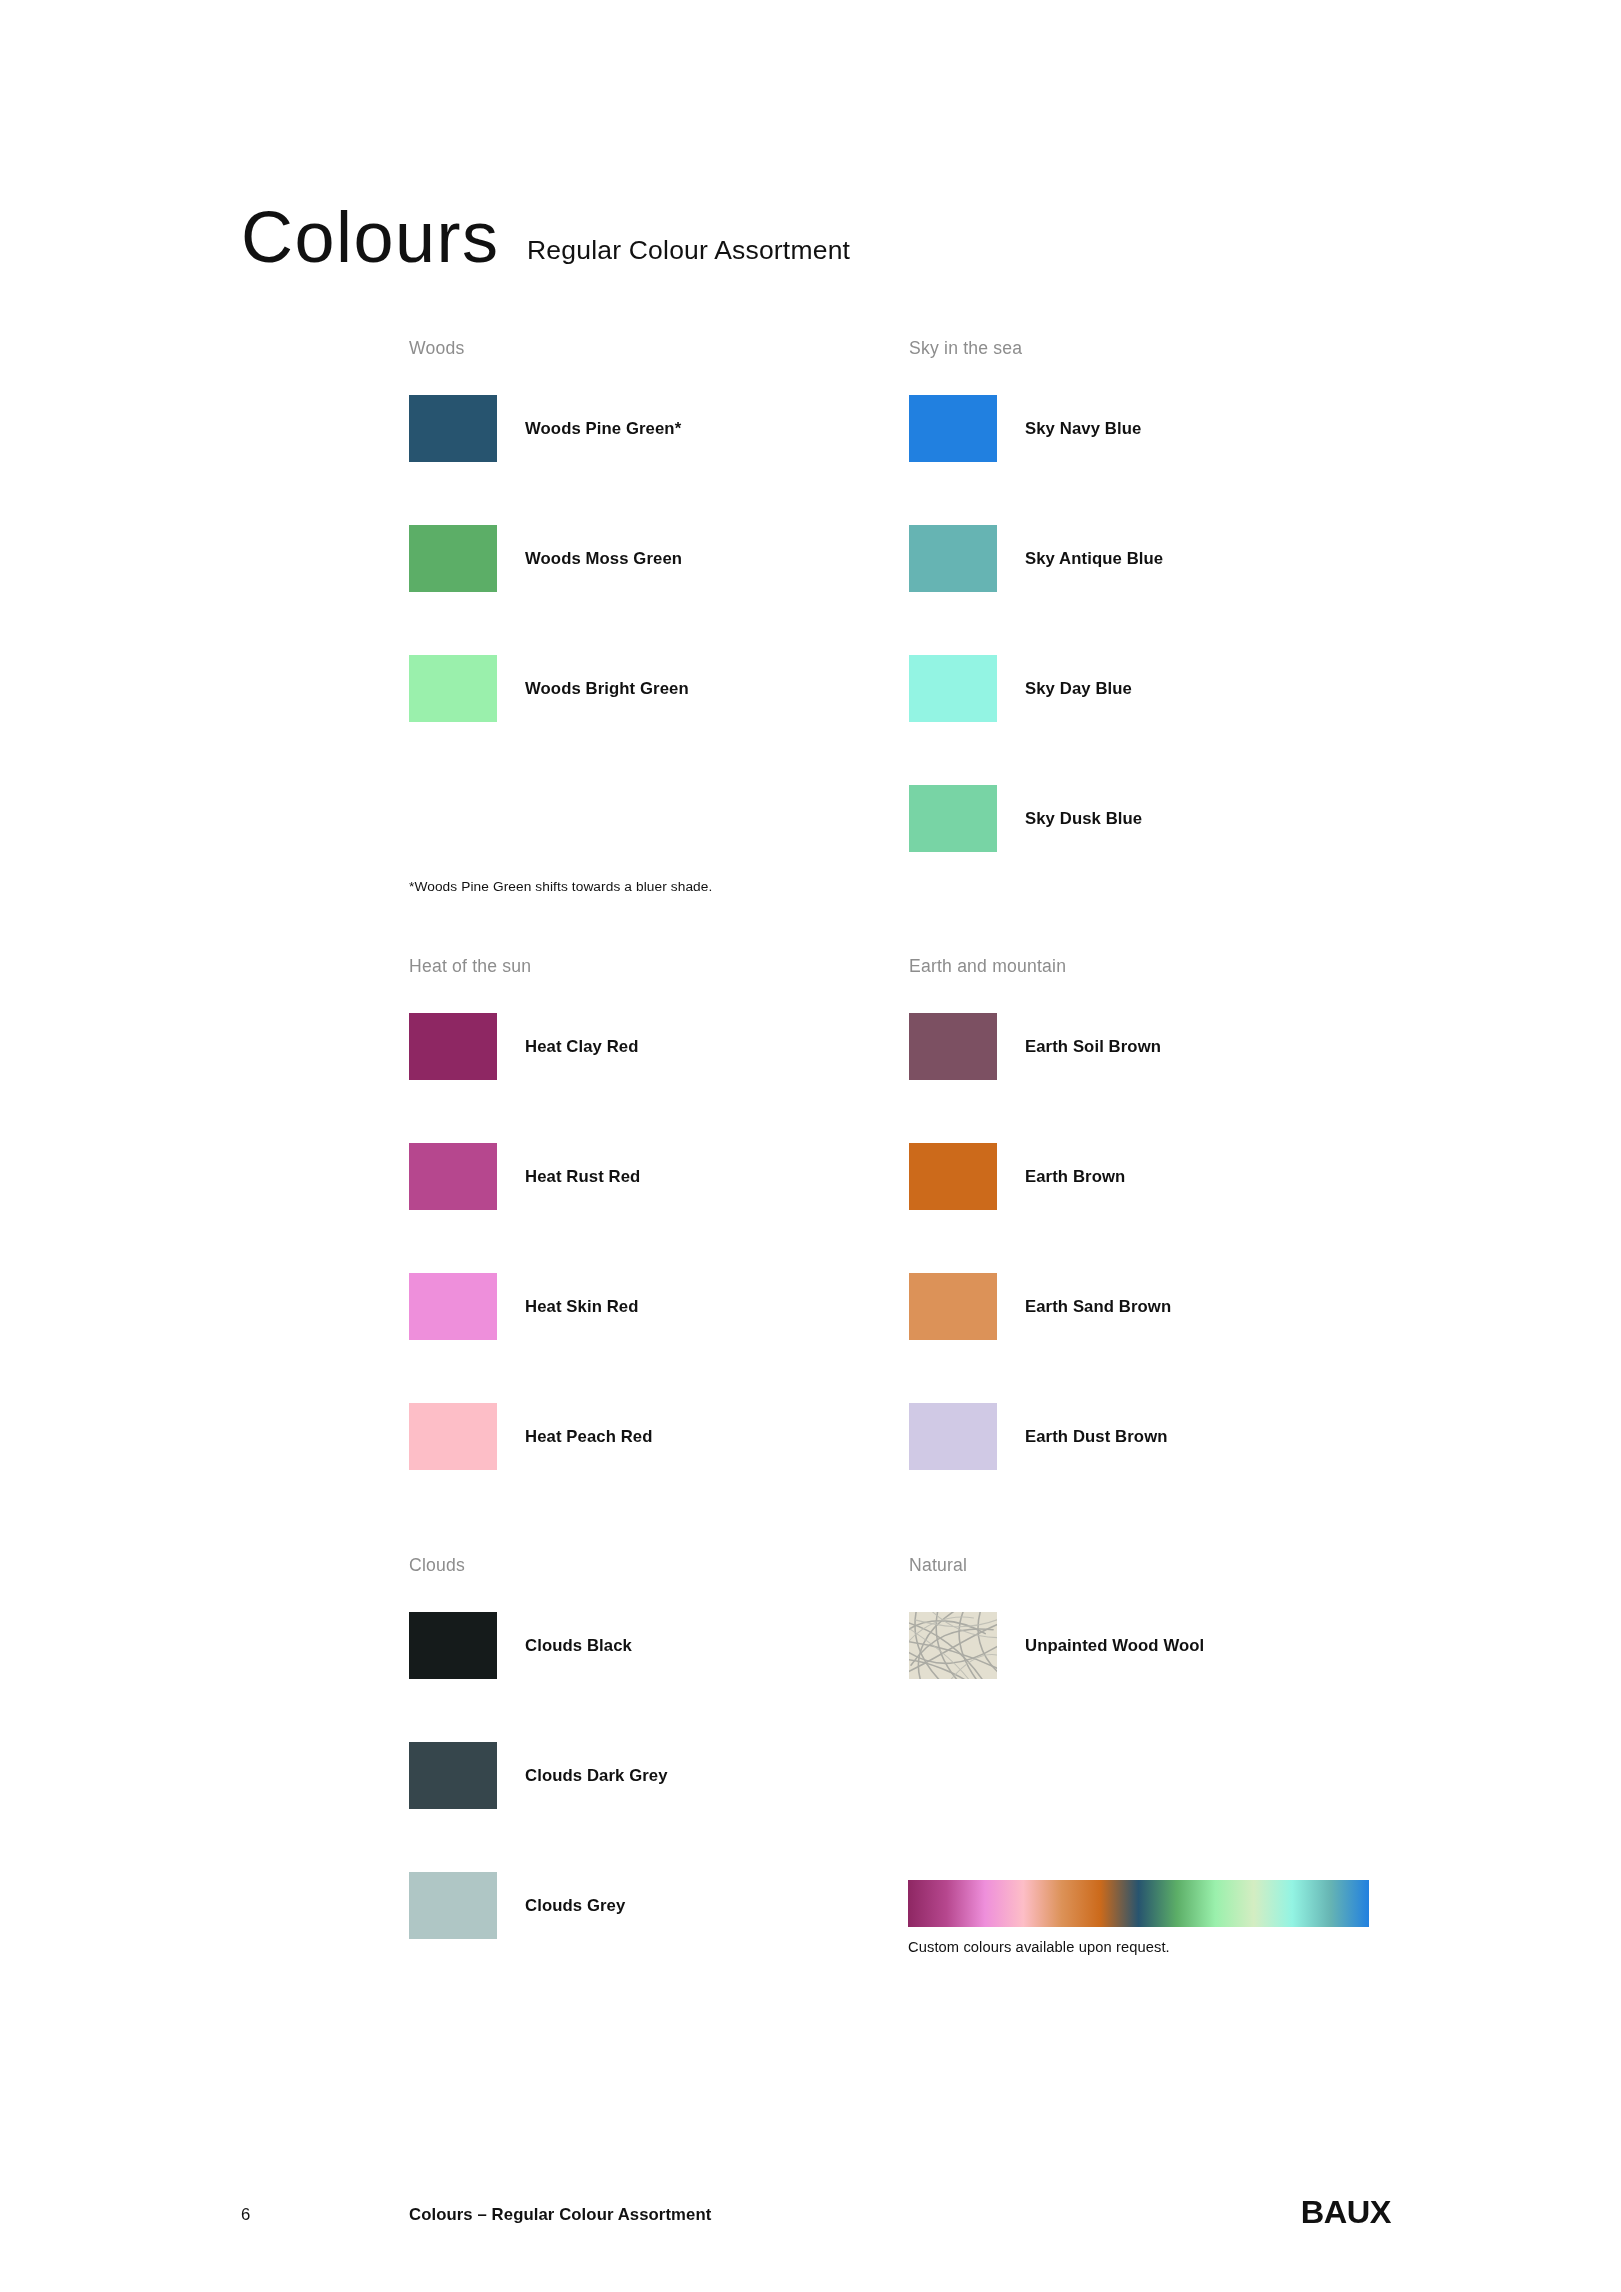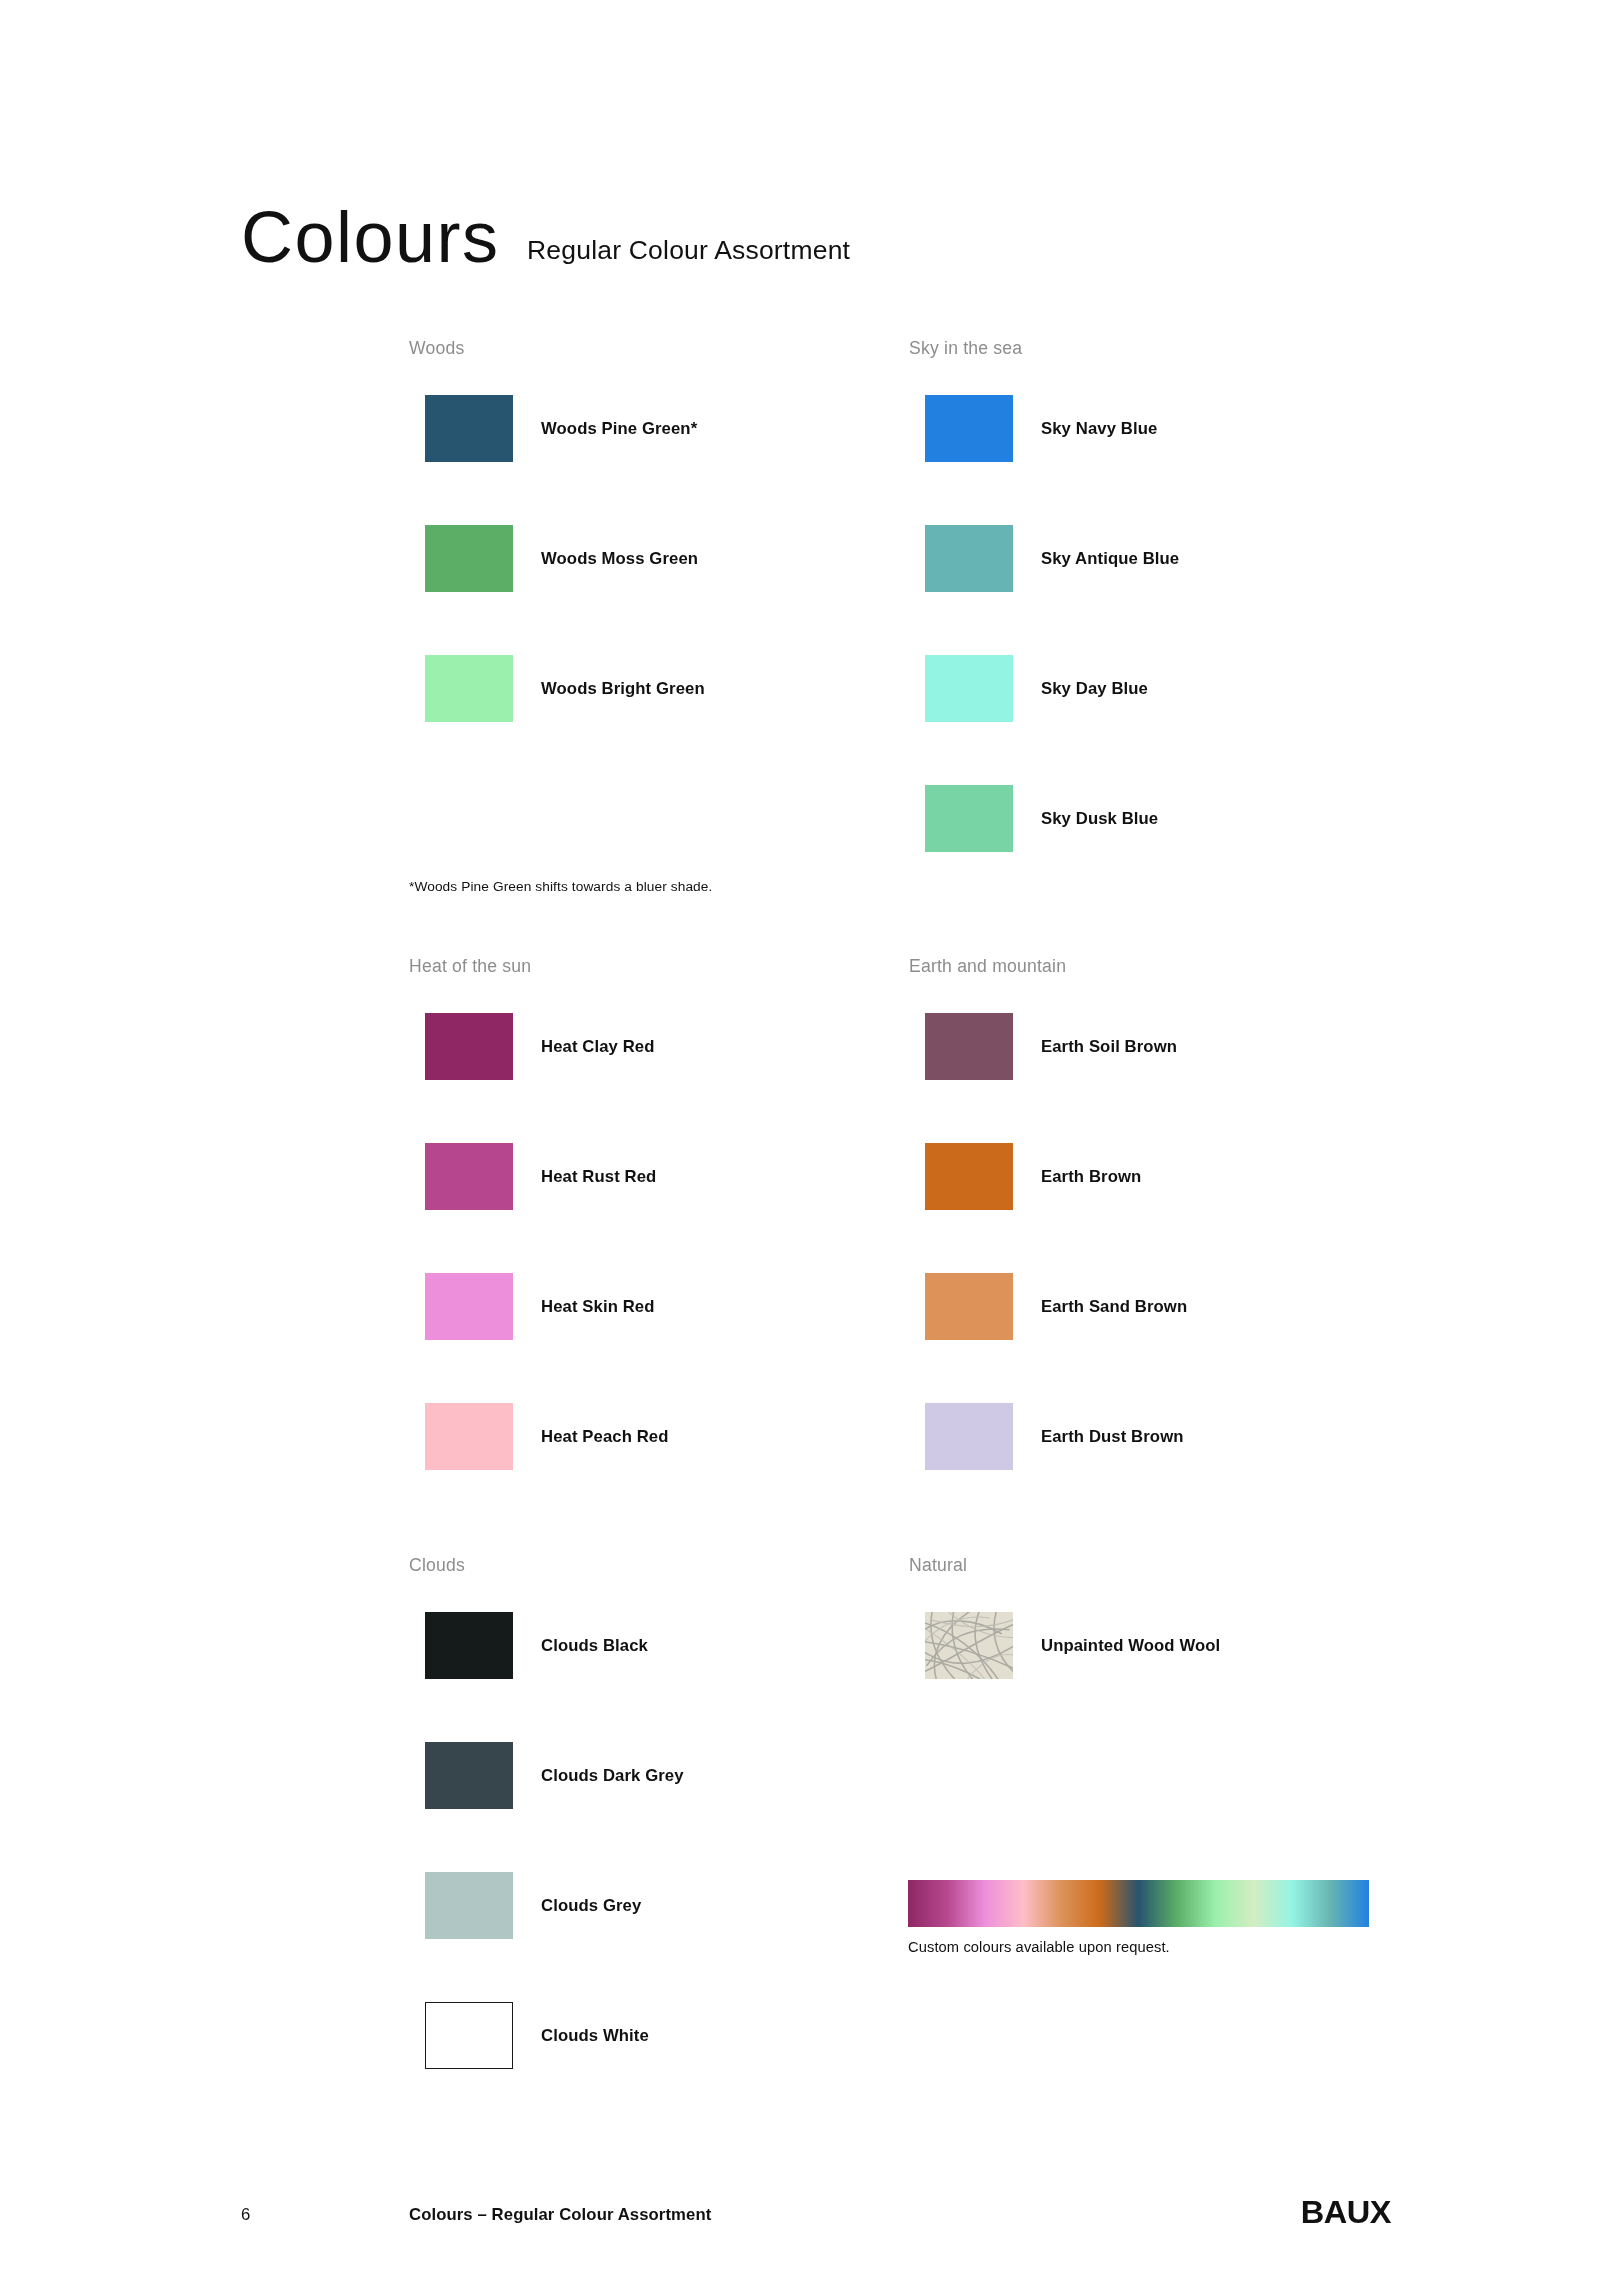--- a/index.html
+++ b/index.html
@@ -34,21 +34,20 @@
   .group-title{
     font-size:17.6px;color:#8d8d8d;font-weight:400;
     letter-spacing:0.2px;
     margin:0 0 28px 0;
     height:19.6px;
   }
   .swatch-row{
     display:flex;align-items:center;
     height:86px;
     margin-bottom:44px;
-    margin-left:16px;
   }
   .swatch-row:last-child{margin-bottom:0;}
   .swatch{
     width:88px;height:67px;
     flex:0 0 88px;
     display:block;
   }
   .swatch.bordered{
     border:1px solid #1a1a1a;
     width:86px;height:65px;
@@ -210,24 +209,20 @@
         <span class="swatch" style="background-color: rgb(21, 27, 27);"></span>
         <span class="swatch-label">Clouds Black</span>
       </div>
       <div class="swatch-row">
         <span class="swatch" style="background-color: rgb(54, 70, 76);"></span>
         <span class="swatch-label">Clouds Dark Grey</span>
       </div>
       <div class="swatch-row">
         <span class="swatch" style="background-color: rgb(175, 198, 197);"></span>
         <span class="swatch-label">Clouds Grey</span>
-      </div>
-      <div class="swatch-row">
-        <span class="swatch bordered" style="background-color: rgb(255, 255, 255);"></span>
-        <span class="swatch-label">Clouds White</span>
       </div>
     </div>
 
     <div class="group">
       <div class="group-title">Natural</div>
       <div class="swatch-row">
         <span class="woodwool">
           <svg viewBox="0 0 90 68" preserveAspectRatio="none">
             <rect x="0" y="0" width="90" height="68" fill="#e3dfd0"></rect>
             <g fill="none" stroke="#a9a9a2" stroke-width="1.6" stroke-linecap="round" opacity="0.95">

